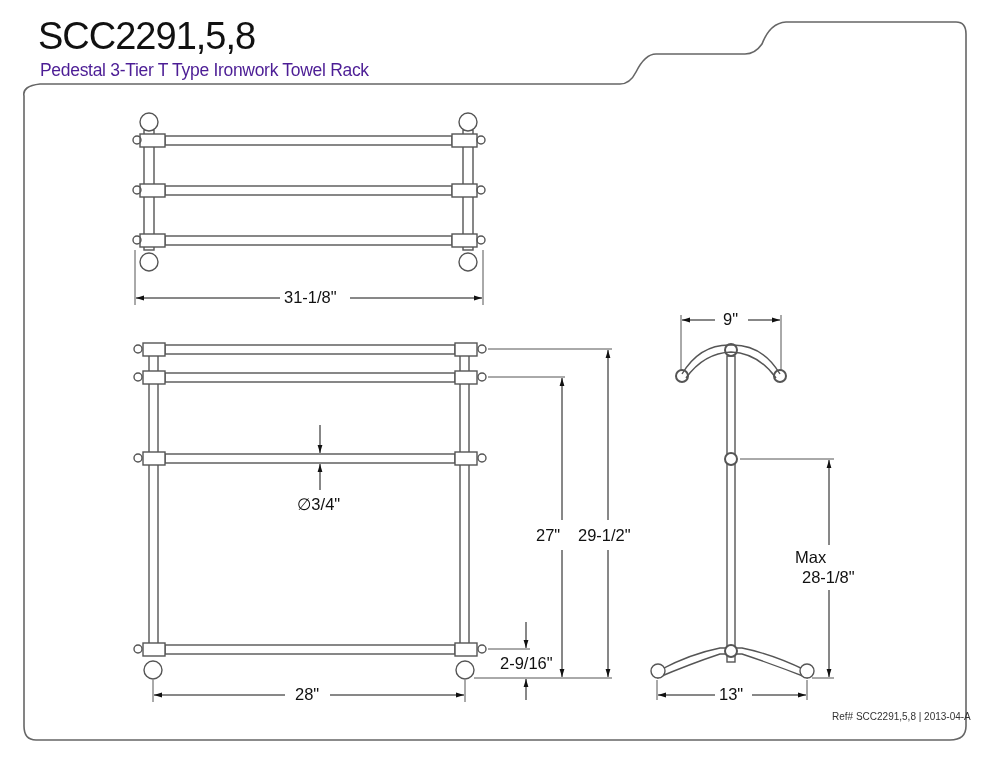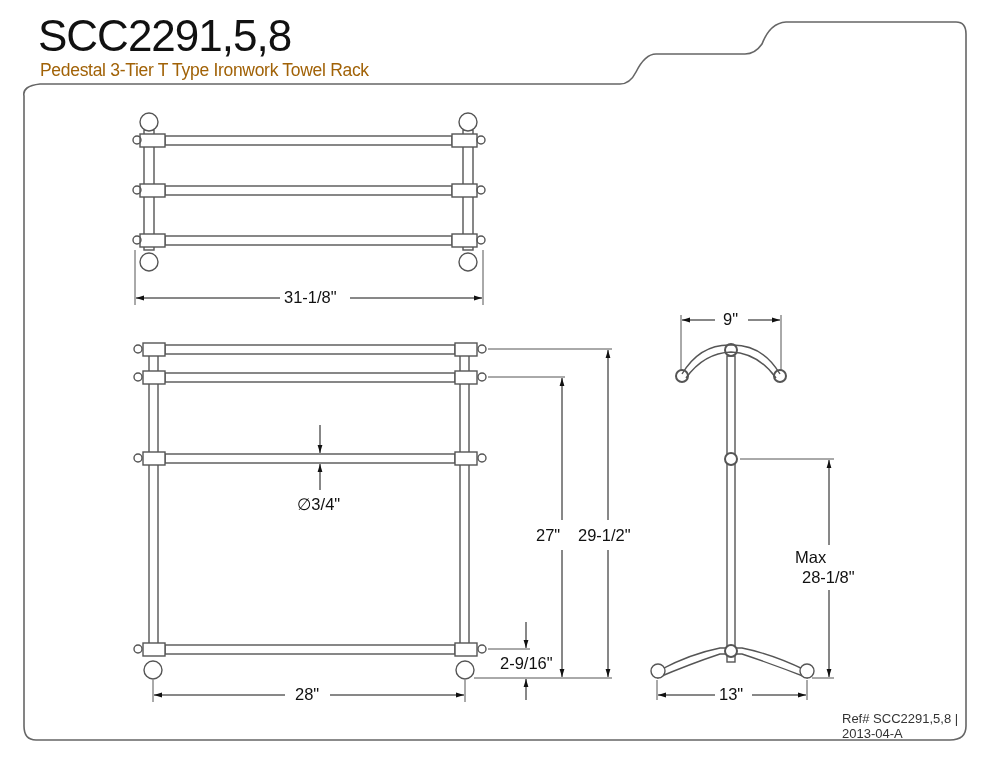--- a/index.html
+++ b/index.html
@@ -1,21 +1,21 @@
 <!DOCTYPE html>
 <html><head>
   <meta charset="utf-8">
   <style>
     html, body { margin:0; padding:0; background:#ffffff; }
     body { width:985px; height:760px; position:relative; overflow:hidden; font-family:"Liberation Sans", sans-serif; color:#1a1a1a; }
-    .title { position:absolute; left:38px; top:14px; font-size:44px; line-height:44px; letter-spacing:-1px; color:#111; }
-    .subtitle { position:absolute; left:40px; top:61px; font-size:17.5px; line-height:18px; color:#a16207; letter-spacing:-0.3px; }
+    .title { position:absolute; left:38px; top:14px; font-size:38px; line-height:44px; letter-spacing:-1px; color:#111; }
+    .subtitle { position:absolute; left:40px; top:61px; font-size:17.5px; line-height:18px; color:#4c1d95; letter-spacing:-0.3px; }
     svg.drawing { position:absolute; left:0; top:0; }
     .dim { position:absolute; font-size:16.5px; color:#111; background:#fff; padding:0 3px; white-space:nowrap; }
-    .ref { position:absolute; left:832px; top:711px; font-size:13px; color:#333;margin-left:10px; }
+    .ref { position:absolute; left:832px; top:711px; font-size:10px; color:#333; }
   </style>
 </head>
 <body>
 
 <div class="title">SCC2291,5,8</div>
 <div class="subtitle">Pedestal 3-Tier T Type Ironwork Towel Rack</div>
 
 <svg class="drawing" width="985" height="760" viewBox="0 0 985 760" xmlns="http://www.w3.org/2000/svg">
   <defs>
     <marker id="arr" viewBox="0 0 10 10" refX="10" refY="5" markerWidth="8" markerHeight="8" orient="auto-start-reverse">

